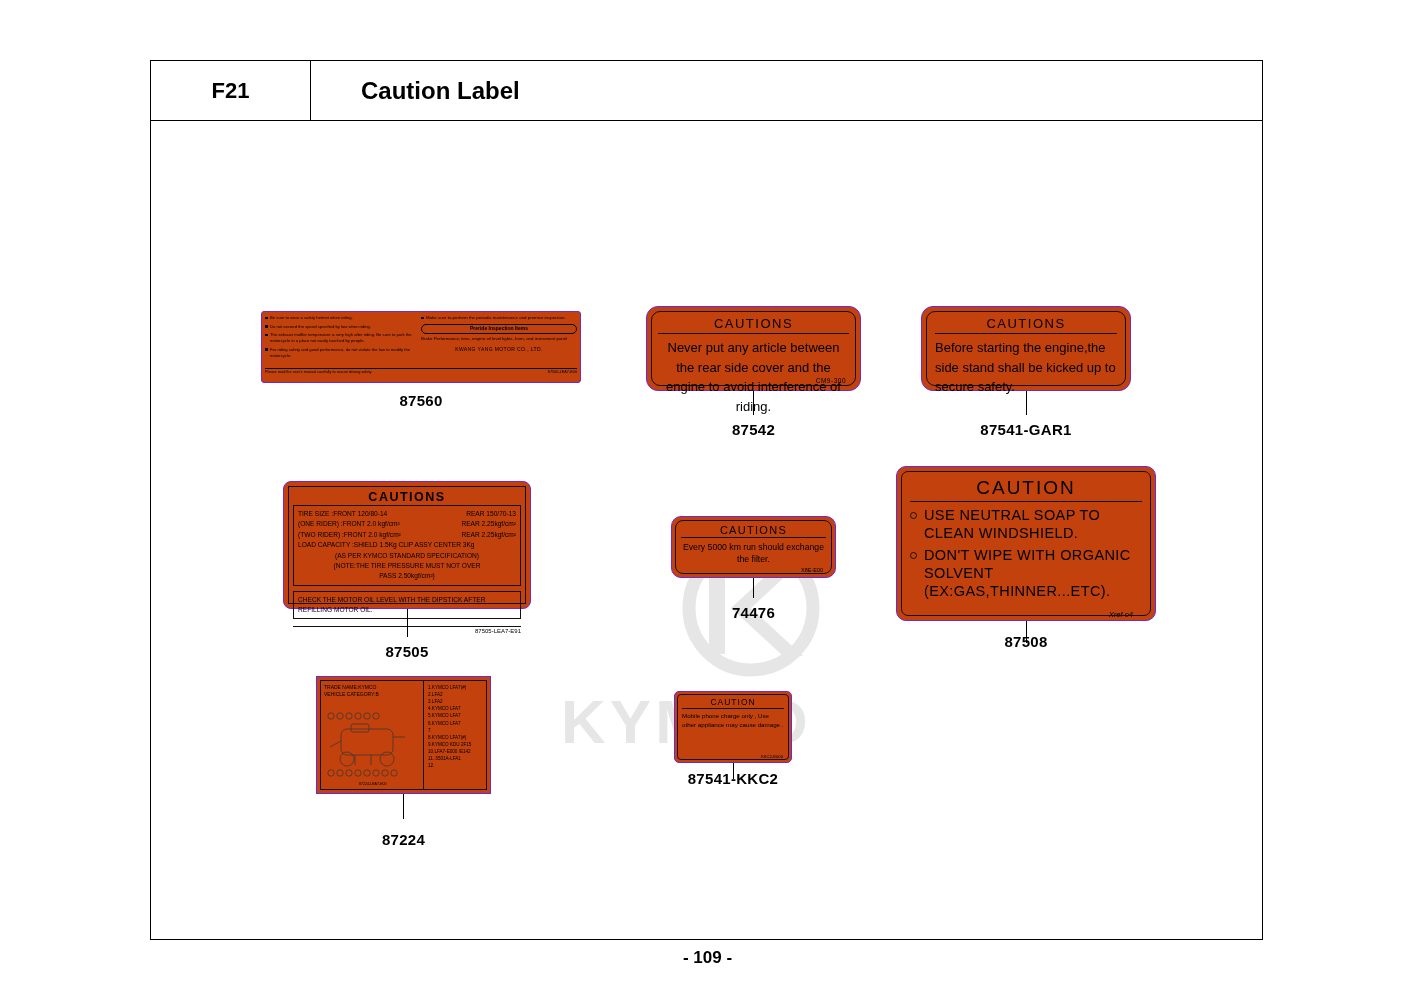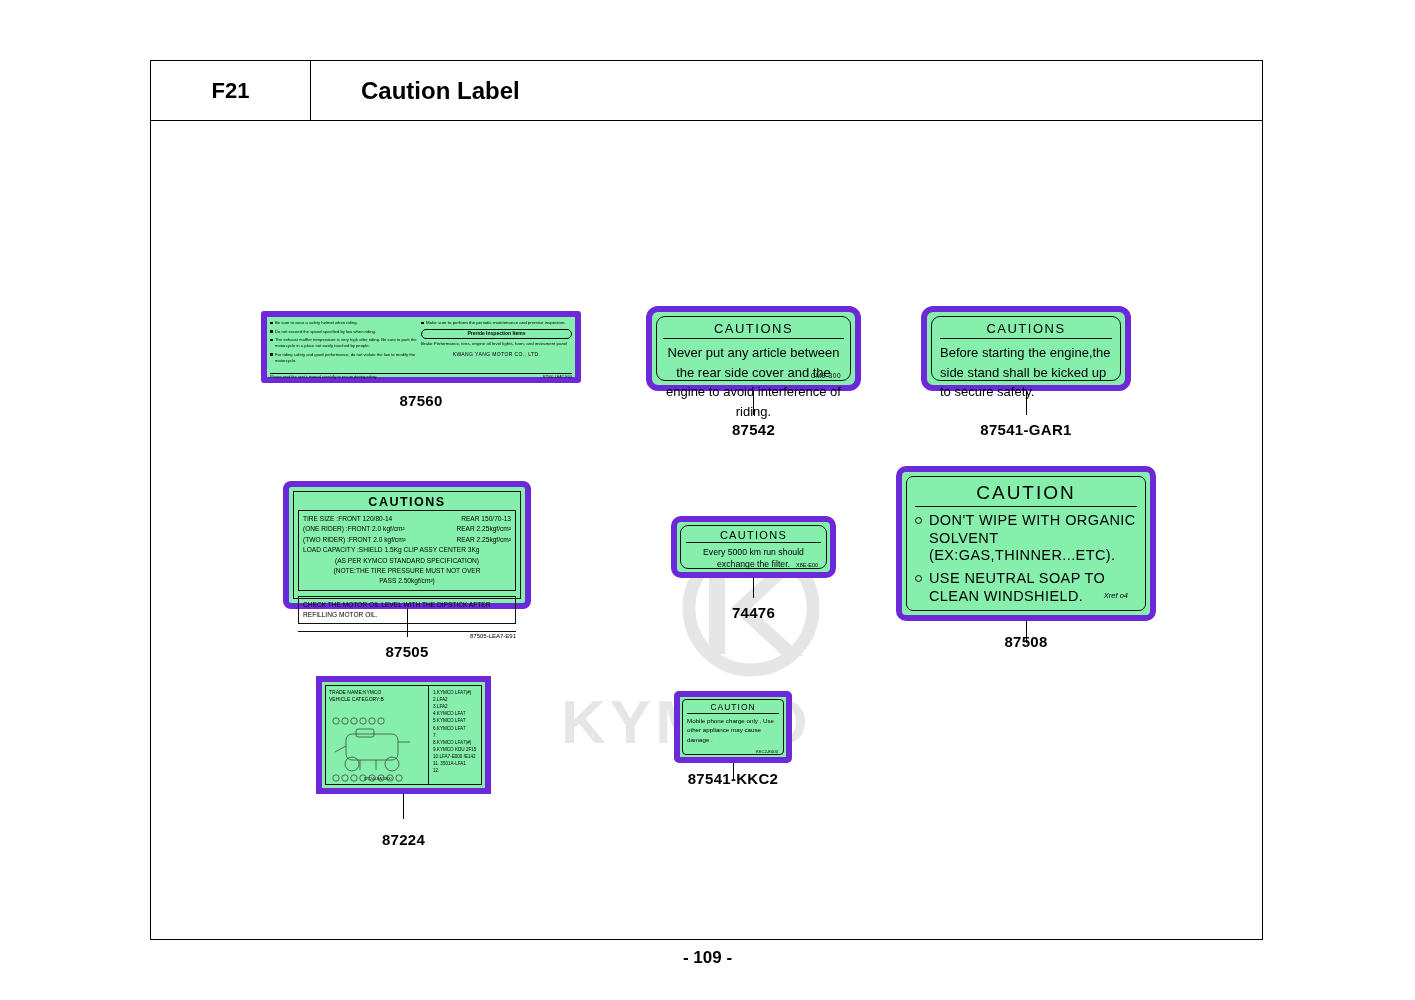--- a/index.html
+++ b/index.html
@@ -78,22 +78,22 @@
     font-size:15px;font-weight:bold;
     margin-top:9px;
     letter-spacing:.3px;
   }
   .leader{
     position:absolute;
     border-left:1px solid #000;
   }
 
   .sticker{
-    border:6px solid #6d28d9;
-    background:#86efac;
+    border:1px solid #6d28d9;
+    background:#c2410c;
     box-sizing:border-box;
     position:relative;
   }
   .sticker.rounded{border-radius:10px;}
 
   
   #g87560{left:110px;top:190px;}
   #g87560 .sticker{width:320px;height:72px;border-radius:3px;padding:3px;}
   .s60-cols{display:flex;height:52px;gap:4px;}
   .s60-left{width:152px;font-size:4.2px;line-height:1.45;}
@@ -145,21 +145,21 @@
   .s12-txt{font-size:8.7px;line-height:1.4;text-align:center;}
   .s12-code{position:absolute;right:12px;bottom:4px;font-size:5.5px;}
 
   
   #g87508{left:745px;top:345px;}
   #g87508 .sticker{width:260px;height:155px;border-radius:10px;padding:4px;}
   .s08-in{border:1px solid #111;border-radius:7px;height:100%;box-sizing:border-box;padding:5px 8px;}
   .s08-ttl{font-size:19px;text-align:center;letter-spacing:2px;border-bottom:1px solid #111;padding-bottom:2px;margin-bottom:5px;}
   .s08-li{font-size:14.5px;line-height:1.22;margin-bottom:5px;padding-left:14px;position:relative;letter-spacing:.4px;}
   .s08-li:before{content:"";position:absolute;left:0;top:5px;width:5px;height:5px;border:1px solid #111;border-radius:50%;}
-  .s08-code{position:absolute;right:22px;bottom:15px;font-size:7.5px;font-style:italic;}
+  .s08-code{position:absolute;right:22px;bottom:1px;font-size:7.5px;font-style:italic;}
 
   
   #g87224{left:165px;top:555px;}
   #g87224 .sticker{width:175px;height:118px;padding:3px;}
   .s24-in{border:1px solid #111;height:100%;box-sizing:border-box;display:flex;}
   .s24-left{width:96px;border-right:1px solid #111;padding:3px;font-size:5px;line-height:1.45;position:relative;}
   .s24-right{flex:1;padding:3px 2px 3px 4px;font-size:4.6px;line-height:1.55;}
   .s24-right div{white-space:nowrap;}
   .s24-diagram{position:absolute;left:4px;top:26px;width:88px;height:76px;}
   .s24-code{position:absolute;left:38px;bottom:2px;font-size:3.6px;}
@@ -286,22 +286,22 @@
         <div class="s12-code">X8E-E00</div>
       </div>
       <div class="leader" style="left:82px;top:62px;height:20px;"></div>
       <div class="caption" style="margin-top:26px;">74476</div>
     </div>
 
     <div class="label-group" id="g87508">
       <div class="sticker rounded">
         <div class="s08-in">
           <div class="s08-ttl">CAUTION</div>
+          <div class="s08-li">USE NEUTRAL SOAP TO CLEAN WINDSHIELD.</div>
           <div class="s08-li">DON'T WIPE WITH ORGANIC SOLVENT (EX:GAS,THINNER...ETC).</div>
-          <div class="s08-li">USE NEUTRAL SOAP TO CLEAN WINDSHIELD.</div>
         </div>
         <div class="s08-code">Xref  o4</div>
       </div>
       <div class="leader" style="left:130px;top:155px;height:22px;"></div>
       <div class="caption" style="margin-top:12px;">87508</div>
     </div>
 
     <div class="label-group" id="g87224">
       <div class="sticker">
         <div class="s24-in">

